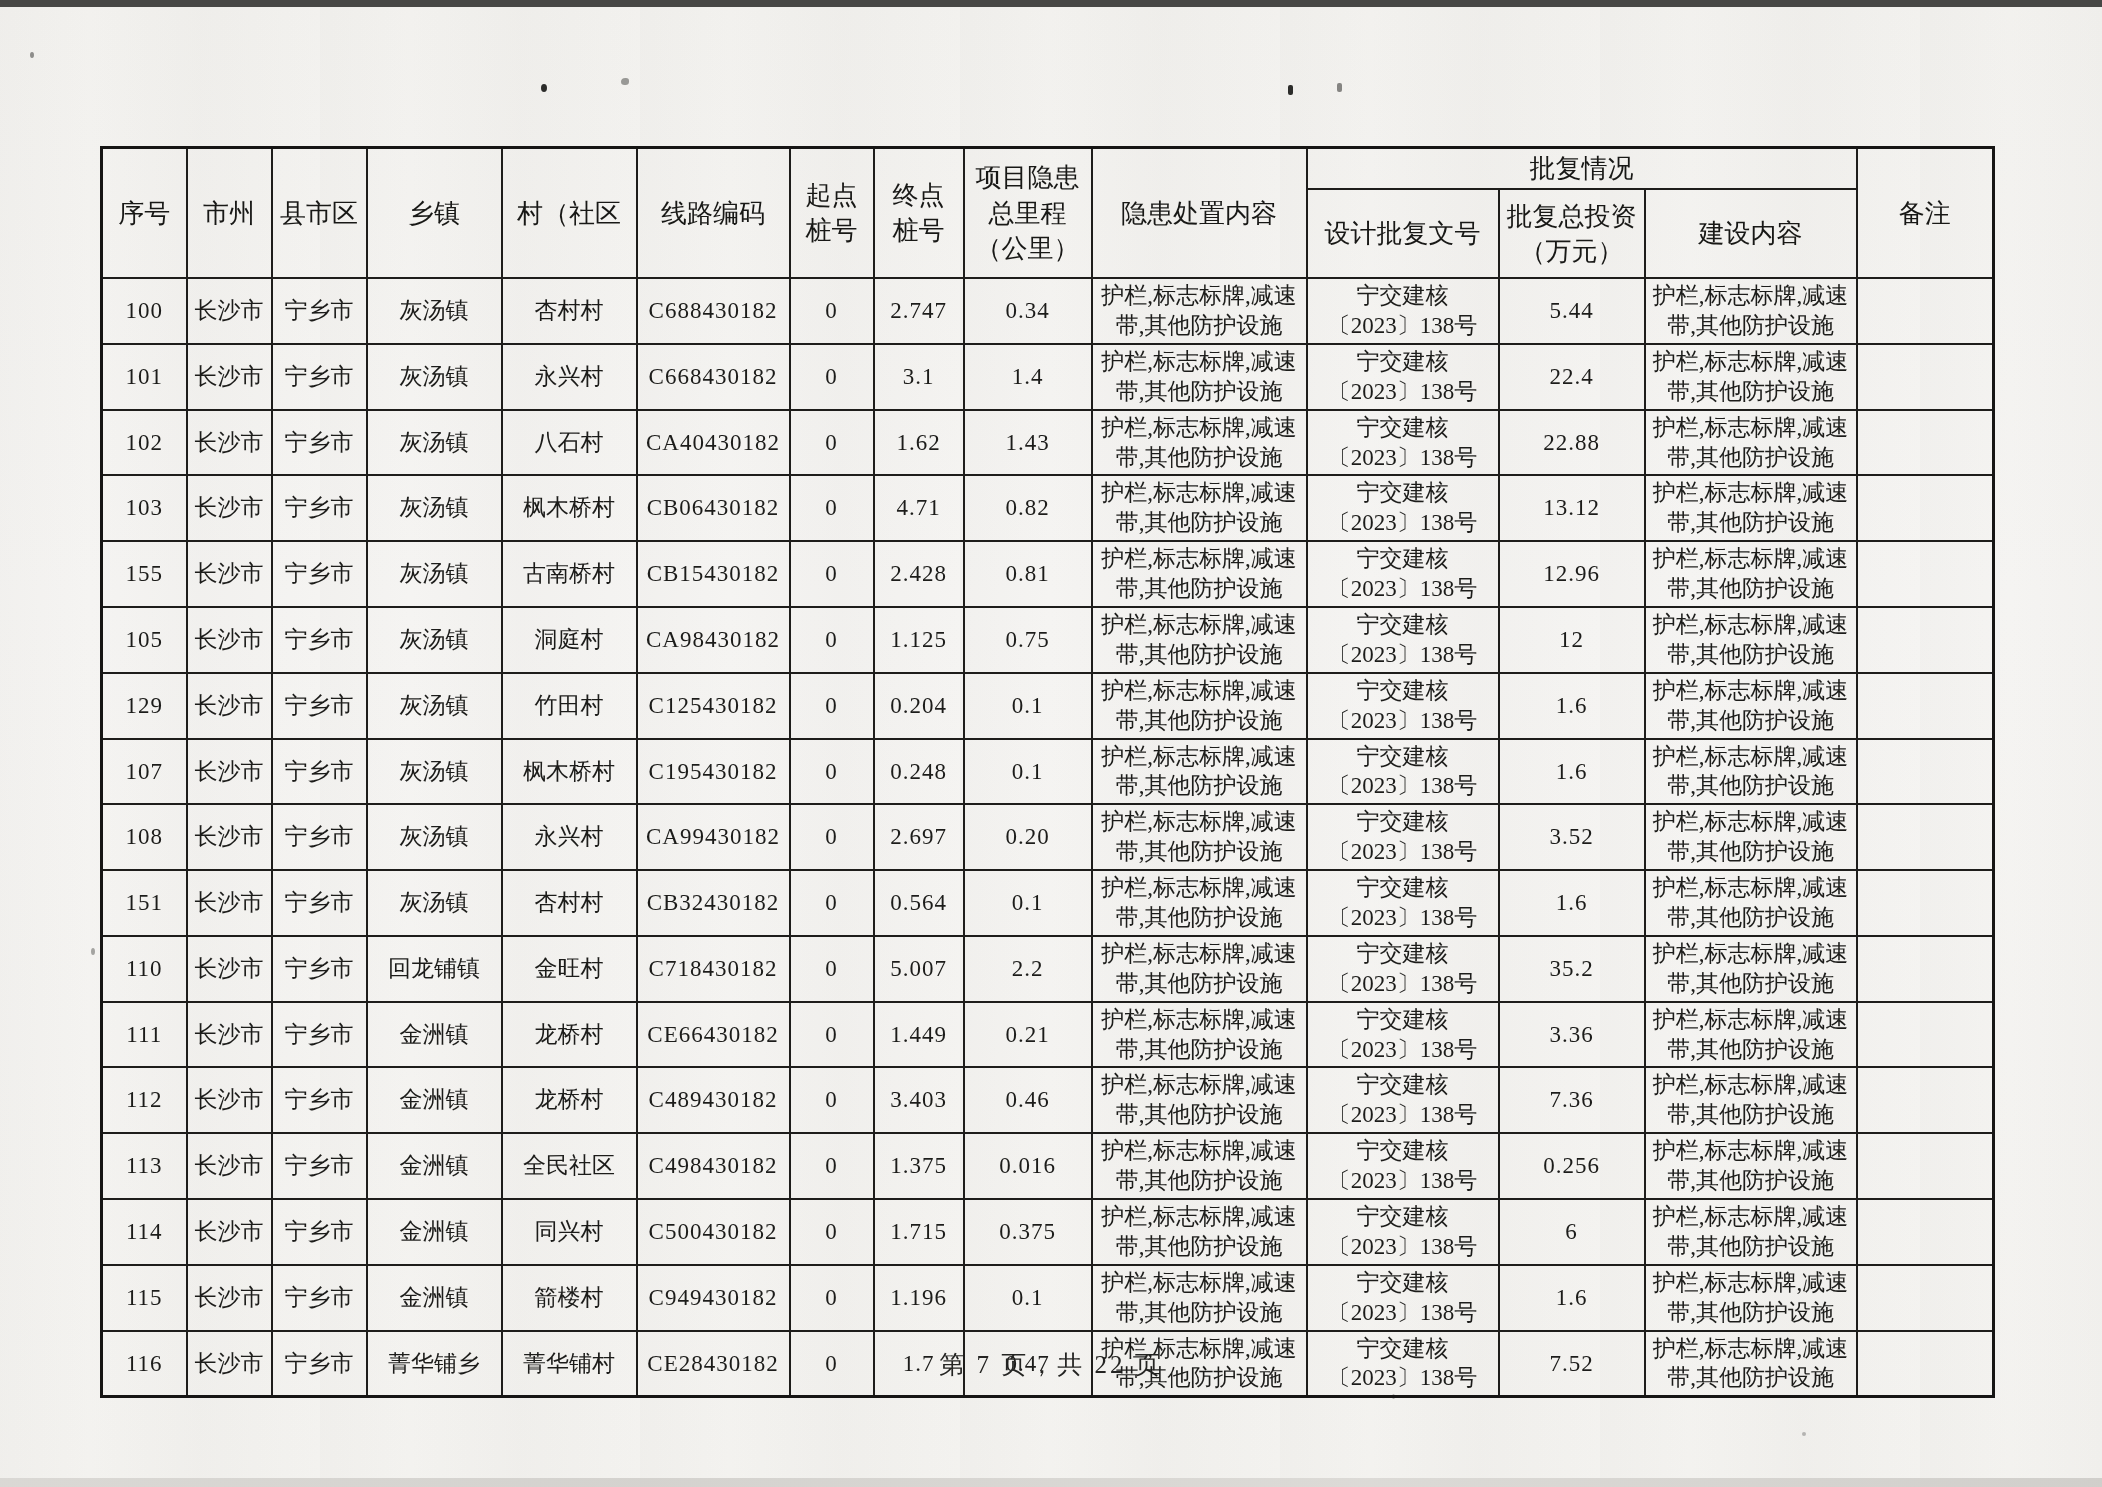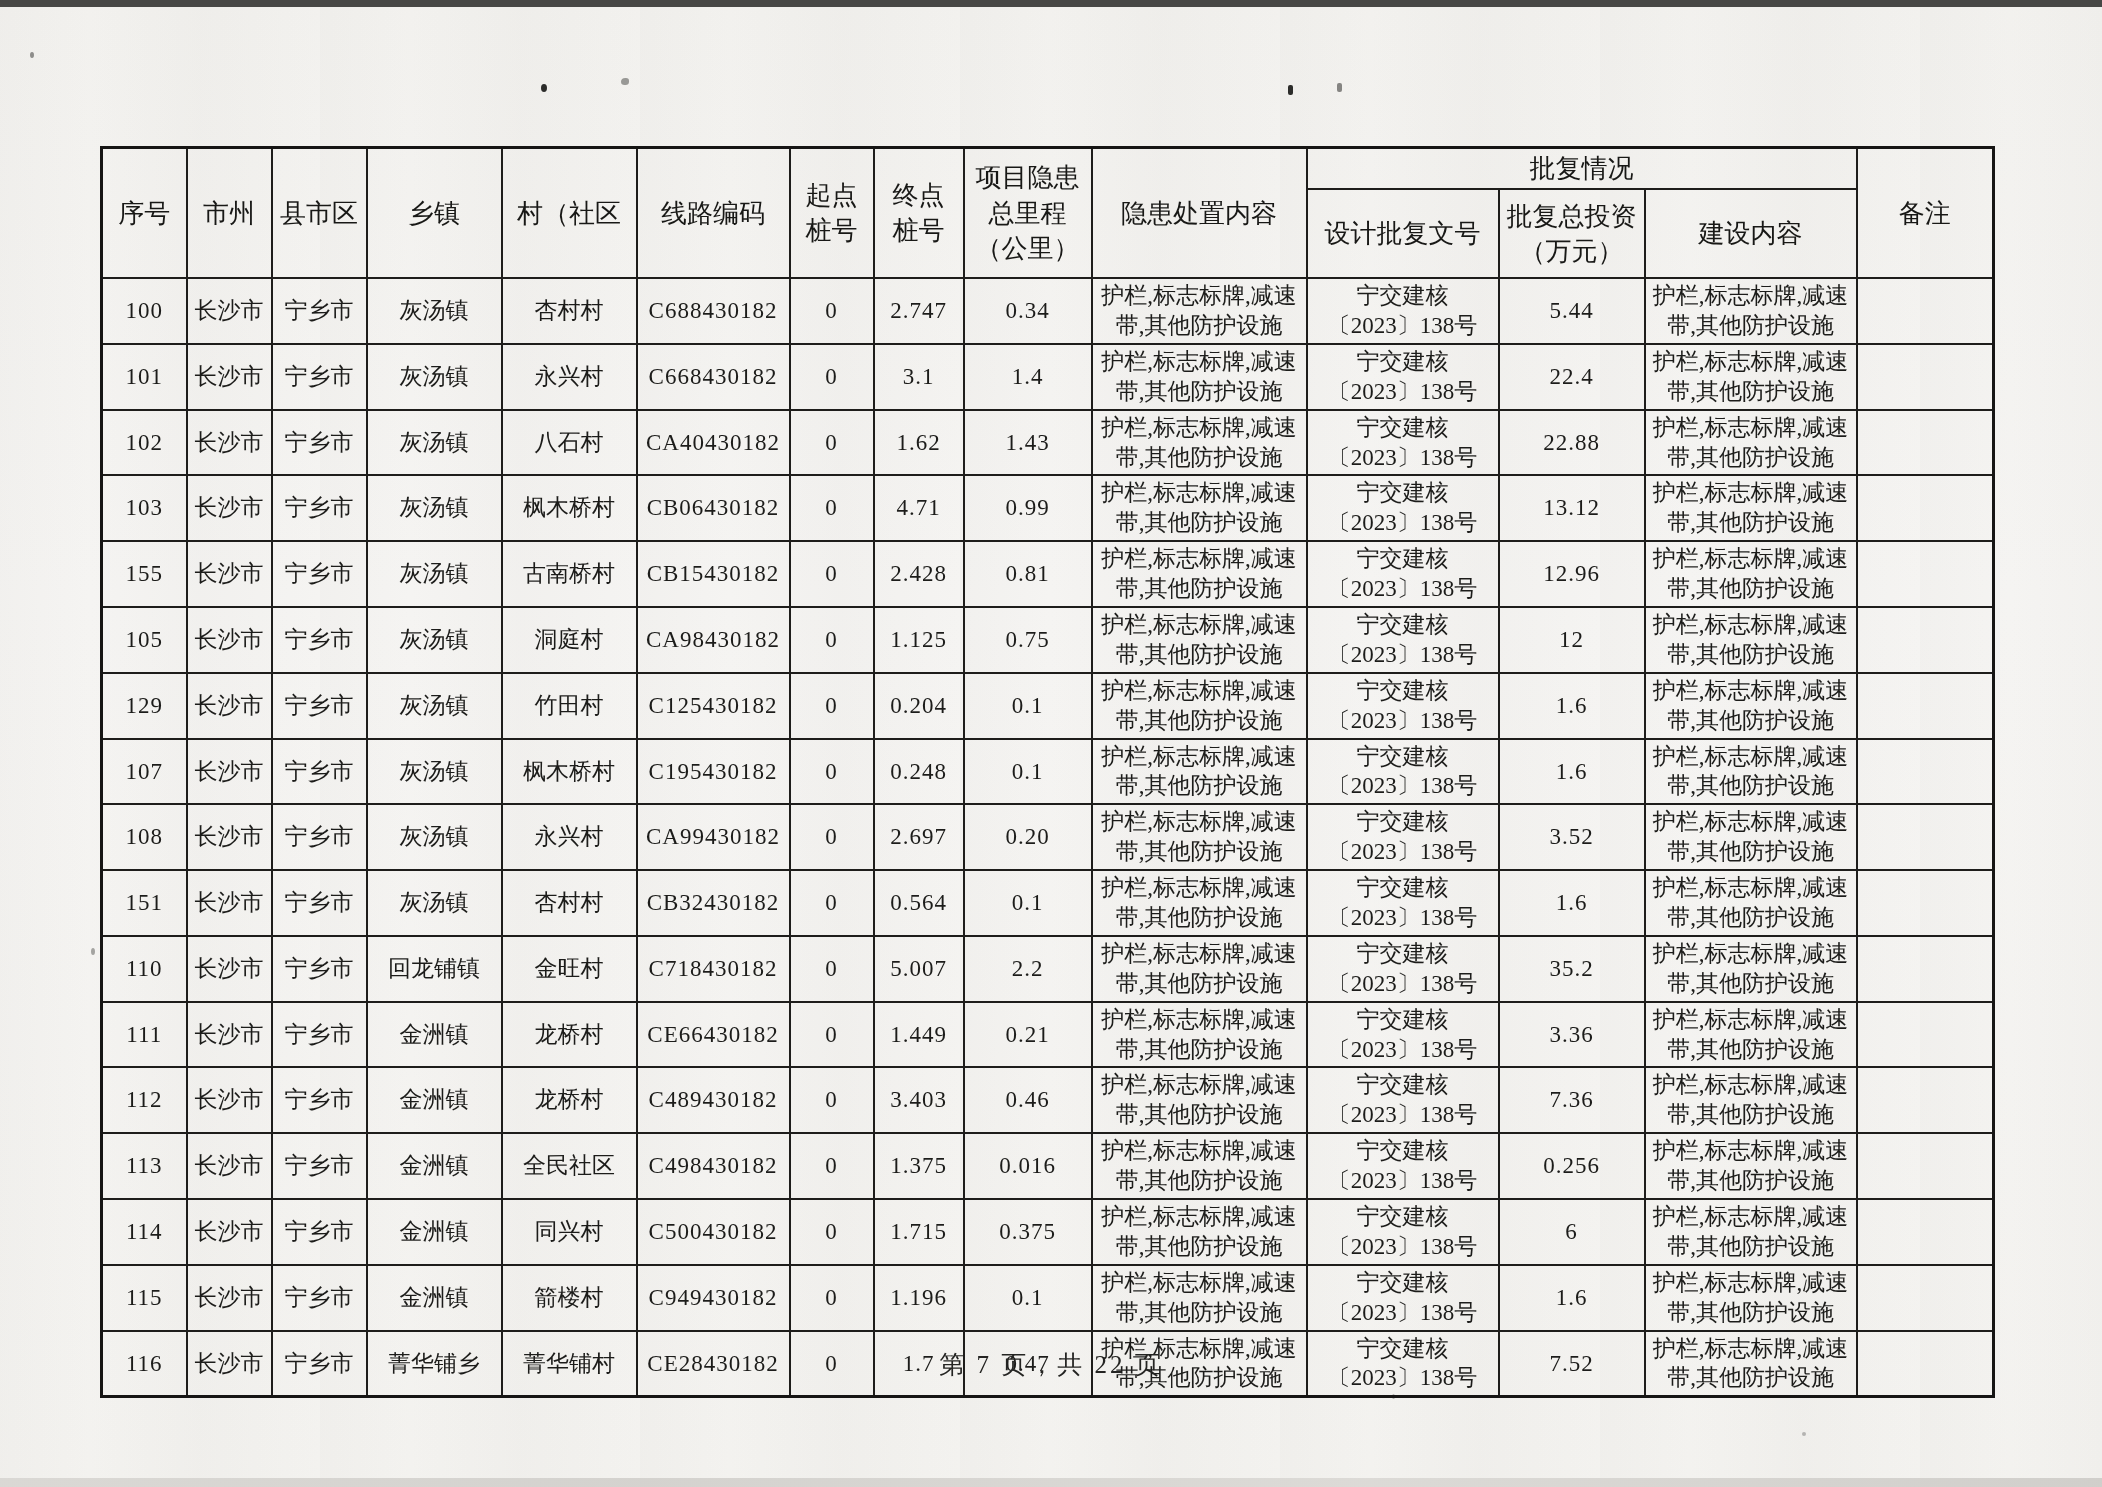--- a/index.html
+++ b/index.html
@@ -201,21 +201,21 @@
     </tr>
         <tr>
       <td class="num">103</td>
       <td>长沙市</td>
       <td>宁乡市</td>
       <td>灰汤镇</td>
       <td>枫木桥村</td>
       <td class="code">CB06430182</td>
       <td class="num">0</td>
       <td class="num">4.71</td>
-      <td class="num">0.99</td>
+      <td class="num">0.82</td>
       <td class="wrap">护栏,标志标牌,减速带,其他防护设施</td>
       <td class="wrap">宁交建核〔2023〕138号</td>
       <td class="num">13.12</td>
       <td class="wrap">护栏,标志标牌,减速带,其他防护设施</td>
       <td></td>
     </tr>
         <tr>
       <td class="num">155</td>
       <td>长沙市</td>
       <td>宁乡市</td>

